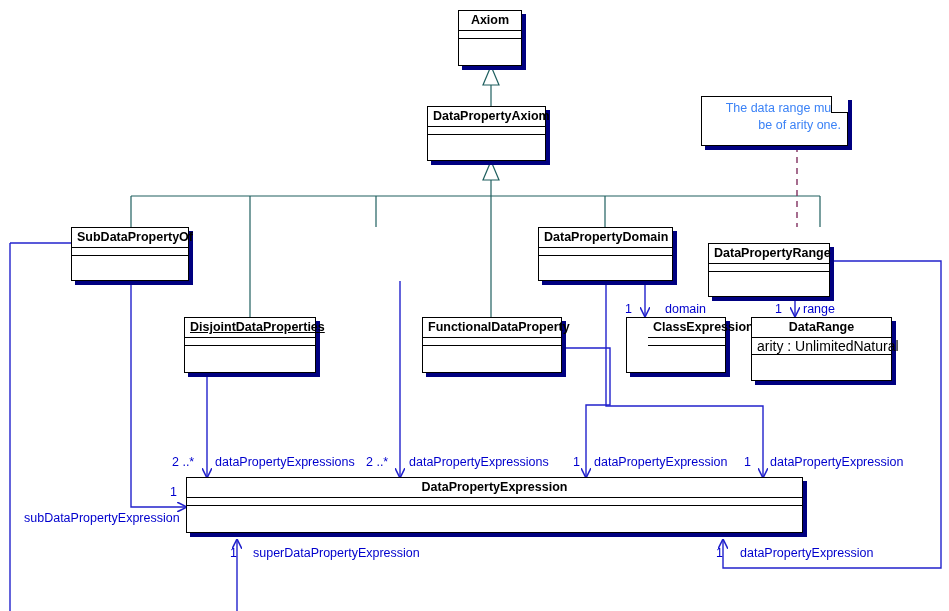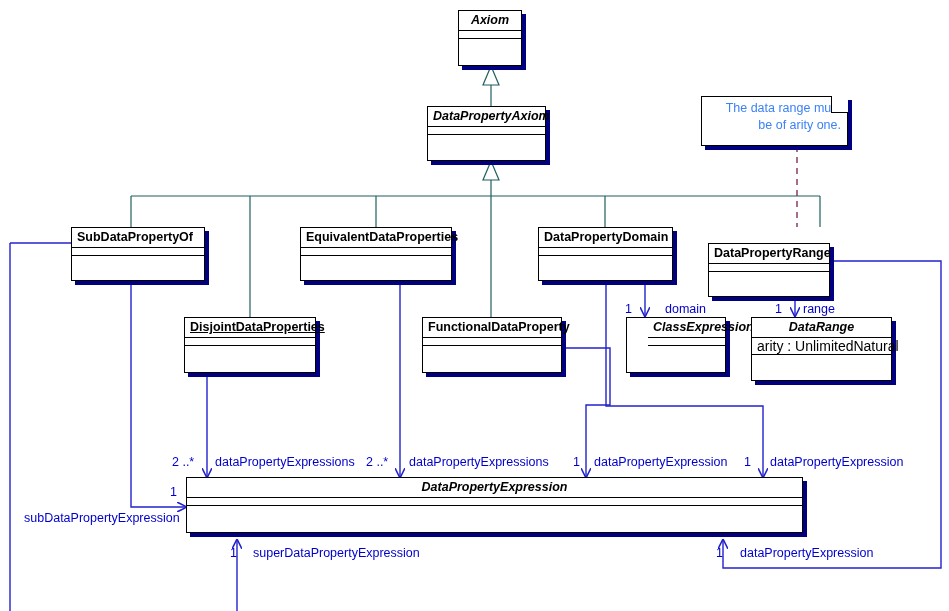--- a/index.html
+++ b/index.html
@@ -5,21 +5,21 @@
   html,body{margin:0;padding:0;background:#ffffff;}
   body{width:949px;height:611px;overflow:hidden;
        font-family:"Liberation Sans","DejaVu Sans",sans-serif;}
   #diagram{position:relative;width:949px;height:611px;background:#fff;}
   svg{position:absolute;left:0;top:0;}
   .umlbox{position:absolute;box-sizing:border-box;background:#ffffff;
           border:1px solid #000000;box-shadow:4px 4px 0 0 #000080;}
   .umlbox .hdr{font-size:12.5px;font-weight:bold;color:#000000;
                padding:2px 5px 2px 5px;line-height:15px;white-space:nowrap;
                border-bottom:1px solid #000;}
-  .umlbox .hdr.ital{font-style:italic;}
+  .umlbox .hdr.ital{}
   .umlbox .hdr.ctr{text-align:center;}
   .umlbox .attrs{border-bottom:1px solid #000;min-height:7px;font-size:14px;
                  padding:0 5px;line-height:16px;color:#000;white-space:nowrap;}
   .umlbox .ops{min-height:20px;}
   .note{position:absolute;box-sizing:border-box;background:#fff;
         border:1px solid #000;box-shadow:4px 4px 0 0 #000080;
         font-size:12.5px;color:#3b82f6;line-height:17px;padding:3px 6px;text-align:right;}
   .note .fold{position:absolute;right:-1px;top:-1px;width:16px;height:16px;
         background:#fff;border-left:1px solid #000;border-bottom:1px solid #000;
         transform:none;}
@@ -104,31 +104,26 @@
     <div class="attrs"></div>
     <div class="ops"></div>
   </div>
 
   <div class="umlbox" style="left:427px;top:106px;width:119px;height:55px;">
     <div class="hdr ital ctr">DataPropertyAxiom</div>
     <div class="attrs"></div>
     <div class="ops"></div>
   </div>
 
-  <div class="umlbox" style="left:71px;top:227px;width:134px;height:54px;">
+  <div class="umlbox" style="left:71px;top:227px;width:118px;height:54px;">
     <div class="hdr">SubDataPropertyOf</div>
     <div class="attrs"></div>
     <div class="ops"></div>
   </div>
 
-  <div class="umlbox" style="left:300px;top:227px;width:152px;height:54px;">
-    <div class="hdr">EquivalentDataProperties</div>
-    <div class="attrs"></div>
-    <div class="ops"></div>
-  </div>
 
   <div class="umlbox" style="left:538px;top:227px;width:135px;height:54px;">
     <div class="hdr">DataPropertyDomain</div>
     <div class="attrs"></div>
     <div class="ops"></div>
   </div>
 
   <div class="umlbox" style="left:708px;top:227px;width:122px;height:54px;margin-top:16px;">
     <div class="hdr">DataPropertyRange</div>
     <div class="attrs"></div>

